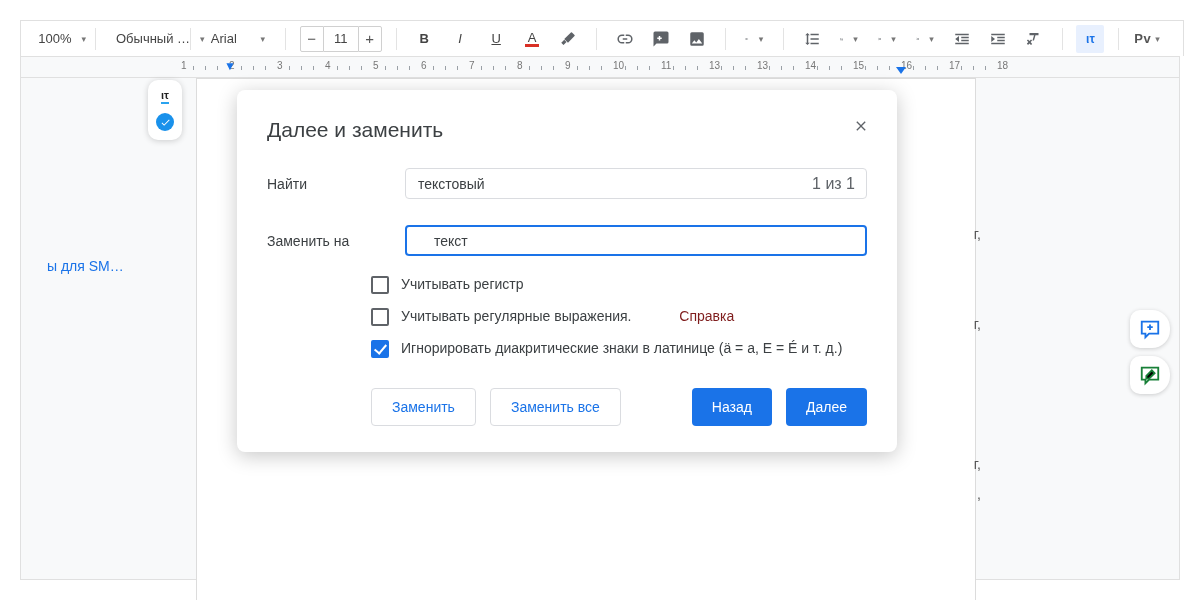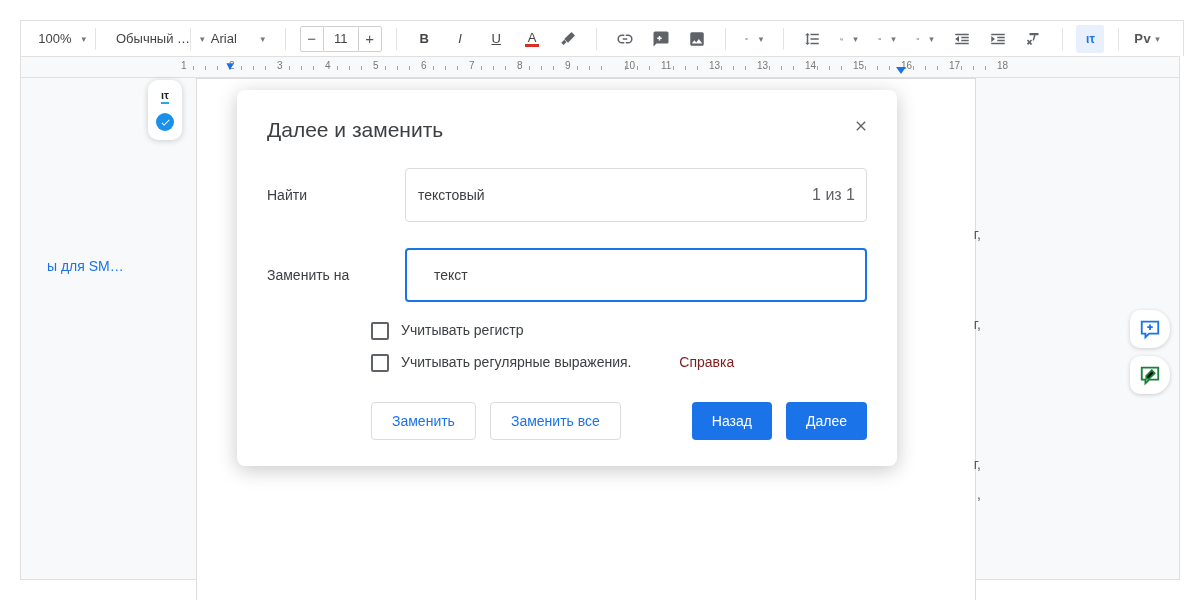--- a/index.html
+++ b/index.html
@@ -67,21 +67,21 @@
   
   .dialog { position:absolute; left:237px; top:90px; width:660px;
             background:#fff; border-radius:8px; box-shadow:0 4px 20px rgba(0,0,0,.22);
             padding:28px 30px 26px; }
   .dlg-title { font-size:21px; color:#3c4043; font-weight:400; }
   .dlg-close { position:absolute; right:22px; top:22px; width:28px;height:28px;
                display:flex;align-items:center;justify-content:center; cursor:pointer; color:#5f6368; border-radius:50%;}
   .dlg-row { display:flex; align-items:center; margin-top:26px;gap:34px; }
   .dlg-label { width:104px; font-size:14px; color:#3c4043; }
   .dlg-field { flex:1; position:relative; }
-  .dlg-input { width:100%; height:54px; border:1px solid #dadce0; border-radius:4px;
+  .dlg-input { width:100%; height:31px; border:1px solid #dadce0; border-radius:4px;
                padding:0 70px 0 12px; font-size:14px; color:#3c4043; outline:none;}
   .dlg-input.focus { border:2px solid #1a73e8; padding-left:27px; }
   .dlg-count { position:absolute; right:12px; top:50%; transform:translateY(-50%);
                font-size:16px; color:#5f6368; }
   .dlg-opts { margin-left:104px; margin-top:20px; display:flex; flex-direction:column; gap:14px; font-size:14px; color:#3c4043;}
   .opt { display:flex; align-items:flex-start; gap:12px; }
   .cb { width:18px;height:18px; border:2px solid #5f6368; border-radius:2px; flex:0 0 18px; position:relative; cursor:pointer;}
   .cb.checked { background:#1a73e8; border-color:#1a73e8; }
   .cb.checked::after{content:""; position:absolute; left:4px; top:0px; width:5px; height:10px;
                      border:solid #fff; border-width:0 2px 2px 0; transform:rotate(40deg);}
@@ -272,21 +272,21 @@
       </div>
       <div class="ruler-minor" style="left: 348px;"></div>
       <div class="ruler-minor" style="left: 360px;"></div>
       <div class="ruler-minor" style="left: 372px;"></div>
       <div class="ruler-tick" style="left: 384px;">
         <span class="num">9</span>
       </div>
       <div class="ruler-minor" style="left: 396px;"></div>
       <div class="ruler-minor" style="left: 408px;"></div>
       <div class="ruler-minor" style="left: 420px;"></div>
-      <div class="ruler-tick" style="left: 443px;">
+      <div class="ruler-tick" style="left: 432px;">
         <span class="num">10</span>
       </div>
       <div class="ruler-minor" style="left: 444px;"></div>
       <div class="ruler-minor" style="left: 456px;"></div>
       <div class="ruler-minor" style="left: 468px;"></div>
       <div class="ruler-tick" style="left: 480px;">
         <span class="num">11</span>
       </div>
       <div class="ruler-minor" style="left: 492px;"></div>
       <div class="ruler-minor" style="left: 504px;"></div>
@@ -397,20 +397,24 @@
       <span class="cb"></span>
       <span>Учитывать регистр</span>
     </label>
     <label class="opt">
       <span class="cb"></span>
       <span>
         <span>Учитывать регулярные выражения.</span>
         <a href="#">Справка</a>
       </span>
     </label>
+    <label class="opt">
+      <span class="cb checked"></span>
+      <span>Игнорировать диакритические знаки в латинице (ä = a, E = É и т. д.)</span>
+    </label>
   </div>
 
   <div class="dlg-actions">
     <div class="btn secondary">Заменить</div>
     <div class="btn secondary">Заменить все</div>
     <div class="gap"></div>
     <div class="btn primary">Назад</div>
     <div class="btn primary">Далее</div>
   </div>
 </div>

